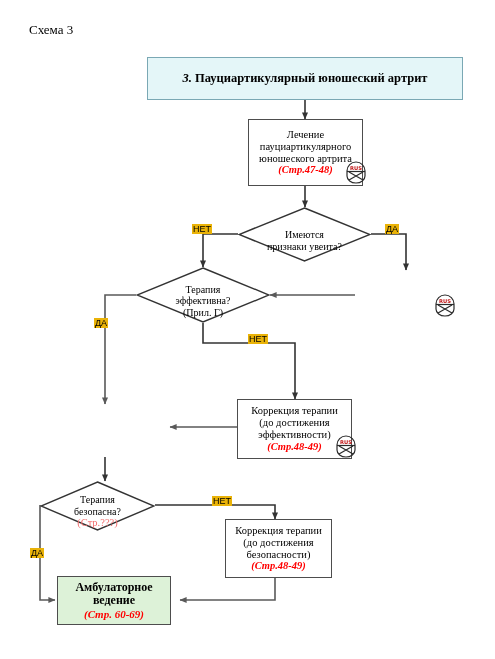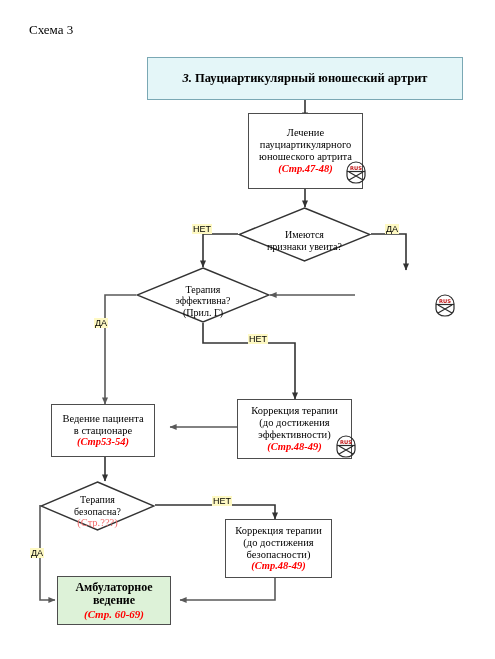--- a/index.html
+++ b/index.html
@@ -104,21 +104,21 @@
     line-height: 1.15;
     color: #000000;
   }
 
   
   .edge-label {
     position: absolute;
     font-family: "Liberation Sans", "DejaVu Sans", sans-serif;
     font-size: 9px;
     color: #000000;
-    background: #fef9c3;
+    background: #eab308;
     padding: 0 1px;
     white-space: nowrap;
   }
 
   
   .stamp {
     position: absolute;
     width: 26px;
     height: 26px;
   }
@@ -175,21 +175,21 @@
   <div class="edge-label" style="left:212px; top:496px;">НЕТ</div>
   <div class="edge-label" style="left:30px; top:548px;">ДА</div>
 
   <div class="node rect title-box" style="left:147px; top:57px; width:316px; height:43px;">
     <div>
       <span class="num">3.</span>
       <span>Пауциартикулярный юношеский артрит</span>
     </div>
   </div>
 
-  <div class="node rect body-txt" style="left:248px; top:113px; width:115px; height:76px;">
+  <div class="node rect body-txt" style="left:248px; top:119px; width:115px; height:67px;">
     <span class="ln">Лечение</span>
     <span class="ln">пауциартикулярного</span>
     <span class="ln">юношеского артрита</span>
     <span class="page-ref">(Стр.47-48)</span>
   </div>
   <svg class="stamp" style="left:343px; top:160px;" viewBox="0 0 26 26">
     <g fill="none" stroke="#2b2b2b" stroke-width="1.2">
       <path d="M4,11 A9,9 0 0 1 22,11 L22,16 A9,7 0 0 1 4,16 Z"></path>
       <path d="M4,11.5 L22,11.5"></path>
       <path d="M6,12 L20,20 M20,12 L6,20"></path>
@@ -220,25 +220,20 @@
     <svg width="134" height="56" viewBox="0 0 134 56">
       <polygon points="67,1 133,28 67,55 1,28" fill="#ffffff" stroke="#333333" stroke-width="1.4"></polygon>
     </svg>
     <div class="dlabel">
       <span>Терапия</span>
       <span>эффективна?</span>
       <span>(Прил. Г)</span>
     </div>
   </div>
 
-  <div class="node rect body-txt" style="left:51px; top:404px; width:104px; height:53px;">
-    <span class="ln">Ведение пациента</span>
-    <span class="ln">в стационаре</span>
-    <span class="page-ref">(Стр53-54)</span>
-  </div>
 
   <div class="node rect body-txt" style="left:237px; top:399px; width:115px; height:60px;">
     <span class="ln">Коррекция терапии</span>
     <span class="ln">(до достижения</span>
     <span class="ln">эффективности)</span>
     <span class="page-ref">(Стр.48-49)</span>
   </div>
   <svg class="stamp" style="left:333px; top:434px;" viewBox="0 0 26 26">
     <g fill="none" stroke="#2b2b2b" stroke-width="1.2">
       <path d="M4,11 A9,9 0 0 1 22,11 L22,16 A9,7 0 0 1 4,16 Z"></path>

